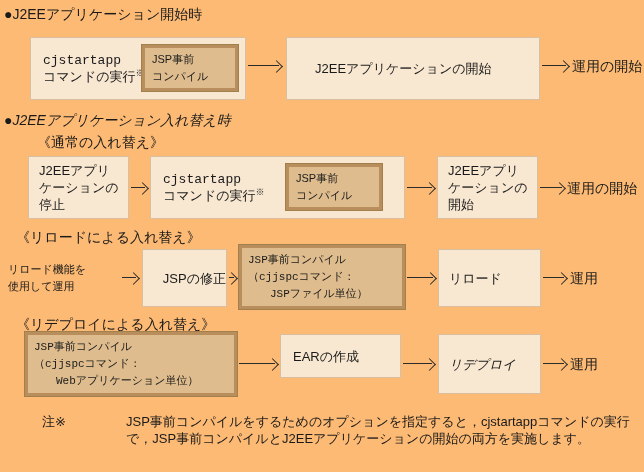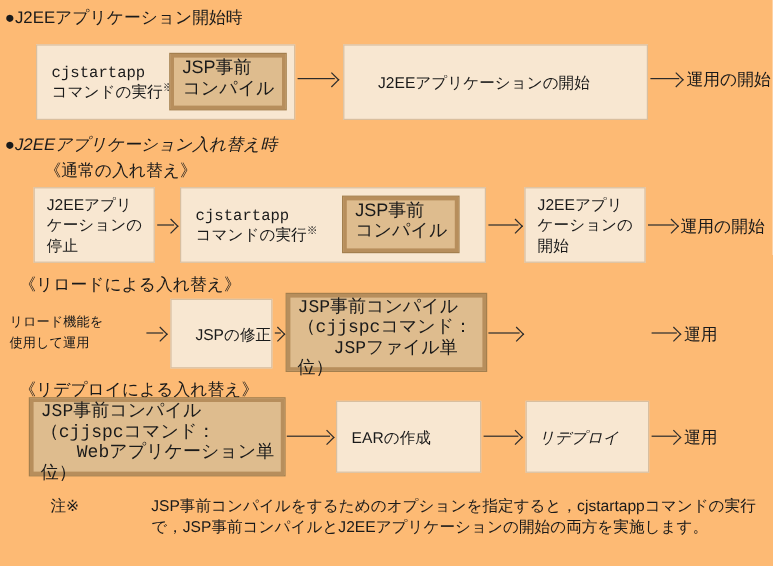--- a/index.html
+++ b/index.html
@@ -21,21 +21,21 @@
   .box{
     position:absolute;box-sizing:border-box;
     background:var(--box-fill);border:1px solid var(--box-border);
     display:flex;align-items:center;font-size:13px;line-height:17px;
   }
   .box.center{justify-content:center;}
   .hbox{
     position:absolute;box-sizing:border-box;
     background:var(--hl-fill);border:3px solid var(--hl-border);
     box-shadow:0 0 0 1px var(--hl-outline);
-    display:flex;align-items:flex-start;font-size:15px;line-height:17px;
+    display:flex;align-items:center;font-size:11px;line-height:17px;
   }
   .label{white-space:pre-line;}
   .code{font-family:Liberation Mono, monospace;}
   sup.mark{font-size:9px;vertical-align:super;line-height:0;}
   .arrow{position:absolute;height:12px;}
   .arrow::before{
     content:"";position:absolute;left:0;right:3px;top:5px;
     border-top:1.6px solid var(--arrow);
   }
   .arrow::after{
@@ -106,32 +106,35 @@
   <div class="box center" style="left:142px;top:249px;width:85px;height:58px;justify-content:flex-end;">
     <span class="label">JSPの修正</span>
   </div>
   <div class="arrow" style="left:229px;top:272px;width:8px;"></div>
   <div class="hbox" style="left:239px;top:245px;width:166px;height:64px;">
     <span class="label code" style="padding-left:6px;">JSP事前コンパイル
 （cjjspcコマンド：
 　　JSPファイル単位）</span>
   </div>
   <div class="arrow" style="left:407px;top:272px;width:29px;"></div>
+  <div class="box" style="left:438px;top:249px;width:103px;height:58px;">
+    <span class="label" style="padding-left:10px;">リロード</span>
+  </div>
   <div class="arrow" style="left:543px;top:272px;width:24px;"></div>
   <div class="flow-label" style="left:570px;top:270px;">運用</div>
 
   <div class="h2" style="left:16px;top:316px;">《リデプロイによる入れ替え》</div>
 
   <div class="hbox" style="left:25px;top:332px;width:212px;height:64px;">
     <span class="label code" style="padding-left:6px;">JSP事前コンパイル
 （cjjspcコマンド：
 　　Webアプリケーション単位）</span>
   </div>
   <div class="arrow" style="left:239px;top:358px;width:39px;"></div>
-  <div class="box" style="left:280px;top:334px;width:121px;height:60px;">
+  <div class="box" style="left:280px;top:334px;width:121px;height:44px;">
     <span class="label" style="padding-left:12px;">EARの作成</span>
   </div>
   <div class="arrow" style="left:403px;top:358px;width:32px;"></div>
   <div class="box" style="left:438px;top:334px;width:103px;height:60px;">
     <span class="label" style="padding-left:10px;font-style:italic;">リデプロイ</span>
   </div>
   <div class="arrow" style="left:543px;top:358px;width:24px;"></div>
   <div class="flow-label" style="left:570px;top:356px;">運用</div>
 
   <div class="note" style="left:42px;top:413px;">

